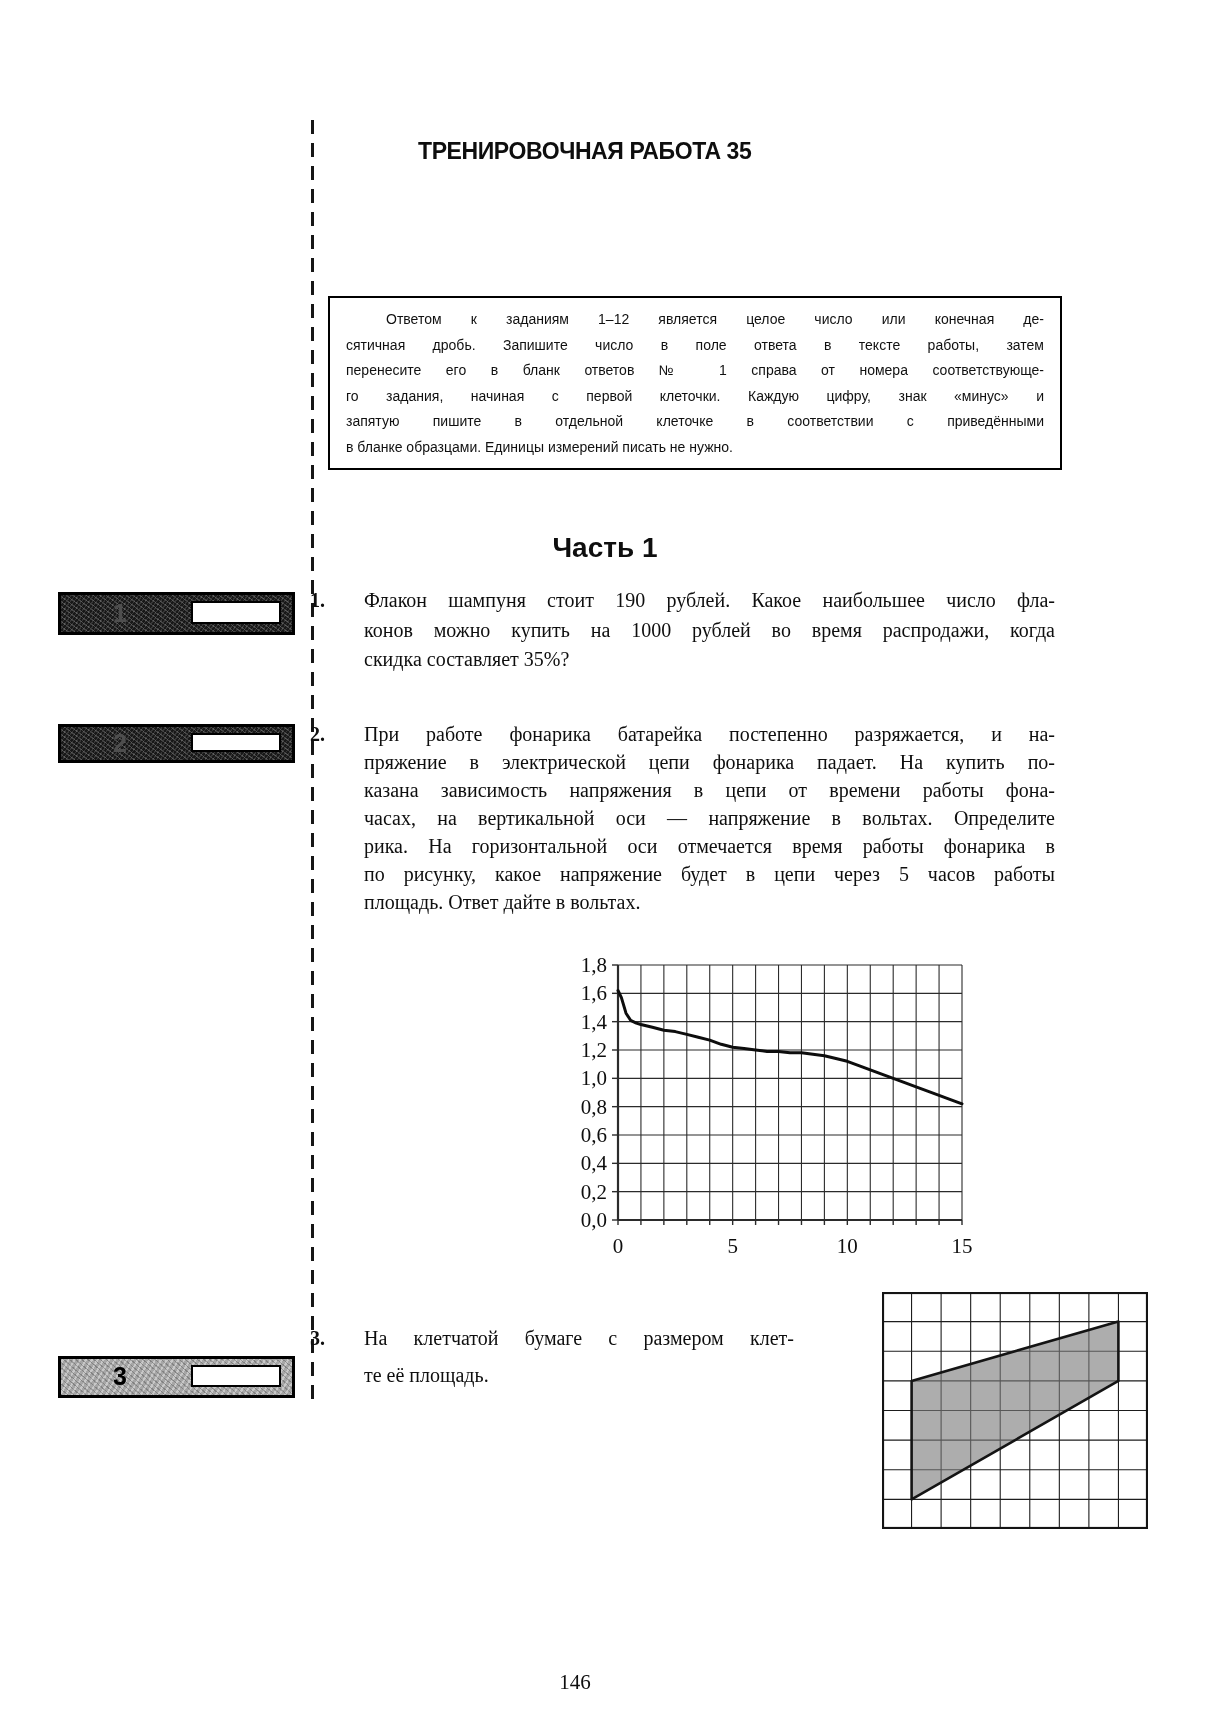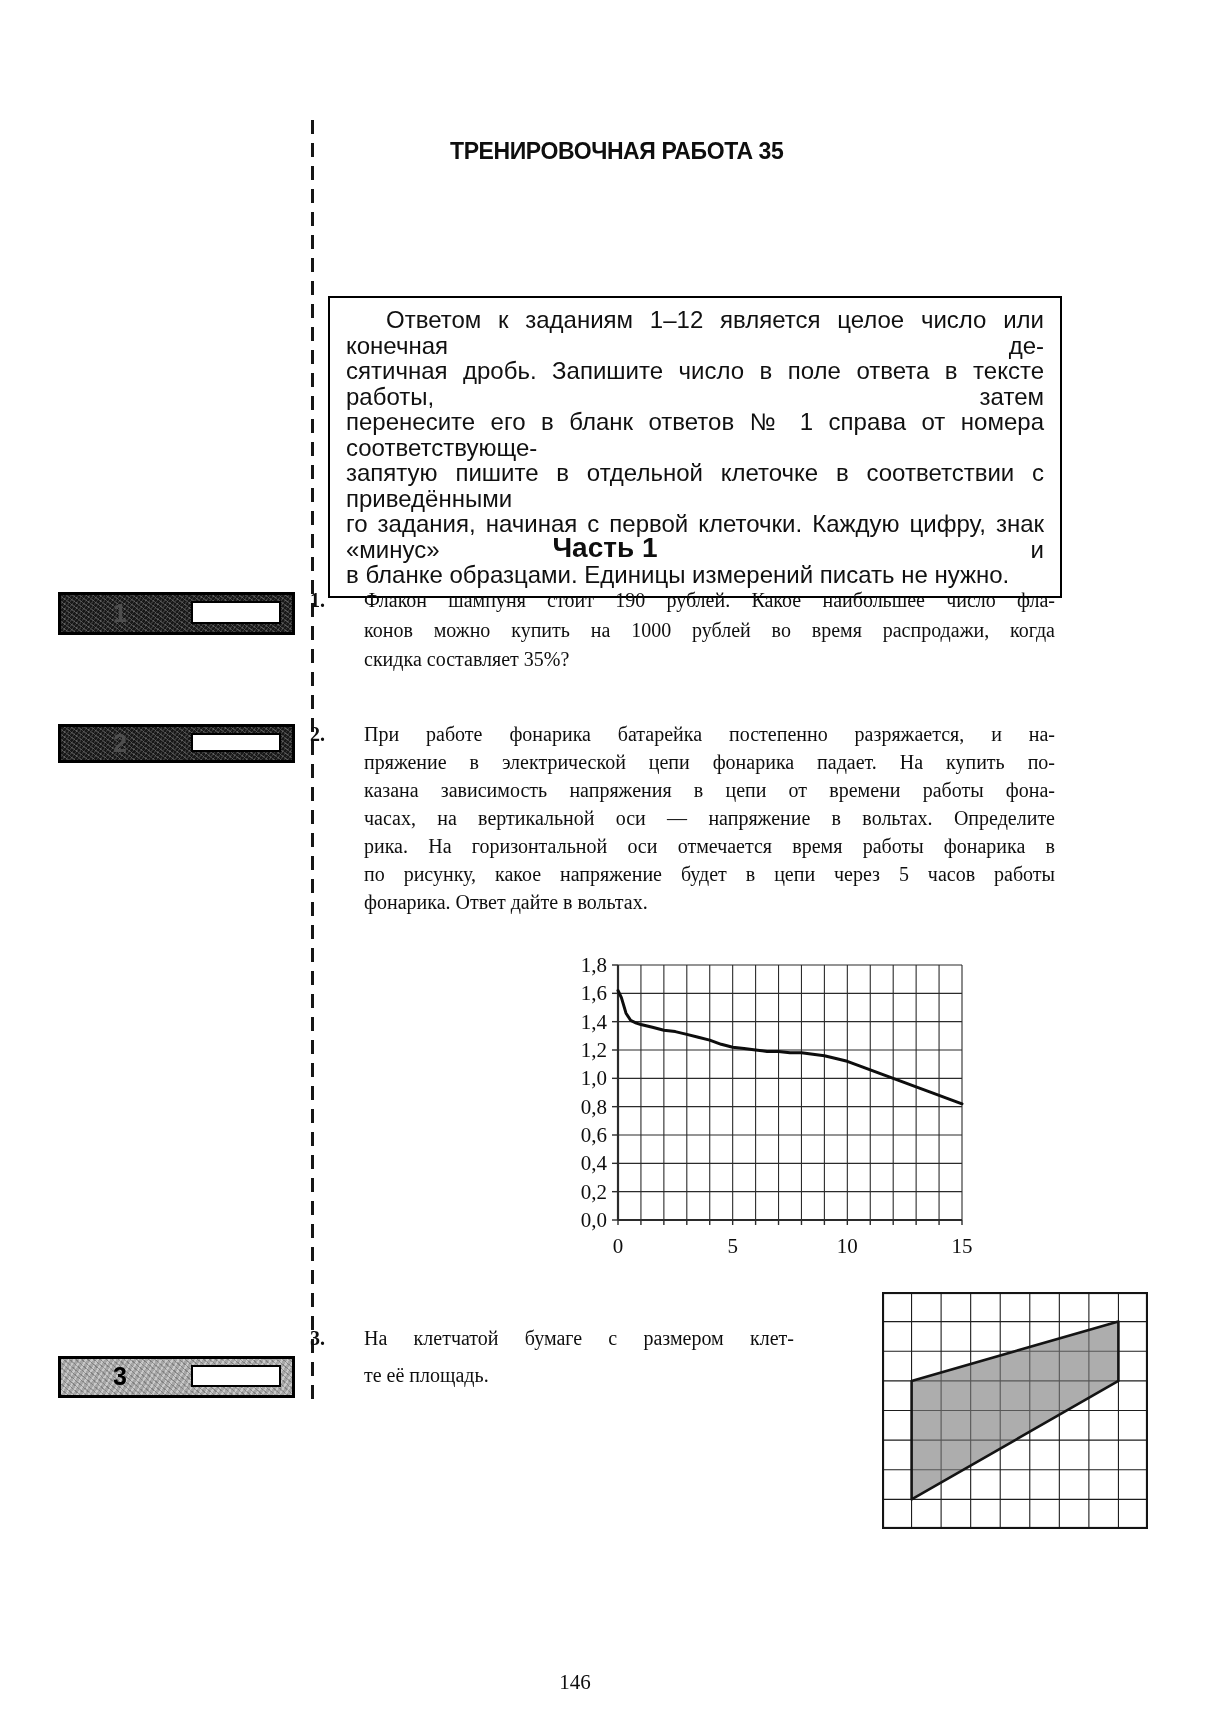--- a/index.html
+++ b/index.html
@@ -7,26 +7,26 @@
        font-family:"Liberation Serif", serif;color:#0e0e0e;overflow:hidden;}
   .abs{position:absolute;}
 
   
   .dash-line{left:311px;top:120px;width:2.5px;height:1285px;
     background:repeating-linear-gradient(180deg,#161616 0 14px,transparent 14px 23px);}
 
   
   .title{left:418px;top:138px;width:330px;text-align:center;
     font-family:"Liberation Sans",sans-serif;font-weight:bold;font-size:23px;
-    letter-spacing:-0.4px;white-space:nowrap;margin-left:32px;}
+    letter-spacing:-0.4px;white-space:nowrap;}
 
   
   .instr-box{left:328px;top:296px;width:698px;border:2px solid #000;
     padding:9px 16px 8px 16px;font-family:"Liberation Sans",sans-serif;
-    font-size:24px;line-height:25.5px;color:#101010;}
+    font-size:14px;line-height:25.5px;color:#101010;}
   .instr-box .pline:first-child{text-indent:40px;}
 
   .pline{text-align:justify;text-align-last:justify;}
   .pl-last{text-align-last:left;}
 
   
   .part{left:540px;top:532px;width:130px;text-align:center;
     font-family:"Liberation Sans",sans-serif;font-weight:bold;font-size:28px;white-space:nowrap;}
 
   
@@ -66,22 +66,22 @@
 <body>
 
 <div class="abs dash-line"></div>
 
 <div class="abs title">ТРЕНИРОВОЧНАЯ РАБОТА 35</div>
 
 <div class="abs instr-box">
   <div class="pline">Ответом к заданиям 1–12 является целое число или конечная де-</div>
   <div class="pline">сятичная дробь. Запишите число в поле ответа в тексте работы, затем</div>
   <div class="pline">перенесите его в бланк ответов № 1 справа от номера соответствующе-</div>
+  <div class="pline">го задания, начиная с первой клеточки. Каждую цифру, знак «минус» и</div>
   <div class="pline">запятую пишите в отдельной клеточке в соответствии с приведёнными</div>
-  <div class="pline">го задания, начиная с первой клеточки. Каждую цифру, знак «минус» и</div>
   <div class="pline pl-last">в бланке образцами. Единицы измерений писать не нужно.</div>
 </div>
 
 <div class="abs part">Часть 1</div>
 
 <div class="abs ansbox dark box1">
   <span class="ansnum">1</span>
   <div class="ansfield"></div>
 </div>
 <div class="abs ansbox dark box2">
@@ -101,21 +101,21 @@
 </div>
 
 <div class="abs ptext prob2">
   <div class="pnum">2.</div>
   <div class="pline">При работе фонарика батарейка постепенно разряжается, и на-</div>
   <div class="pline">пряжение в электрической цепи фонарика падает. На купить по-</div>
   <div class="pline">казана зависимость напряжения в цепи от времени работы фона-</div>
   <div class="pline">часах, на вертикальной оси — напряжение в вольтах. Определите</div>
   <div class="pline">рика. На горизонтальной оси отмечается время работы фонарика в</div>
   <div class="pline">по рисунку, какое напряжение будет в цепи через 5 часов работы</div>
-  <div class="pline pl-last">фонарика. Ответ дайте в вольтах.</div>
+  <div class="pline pl-last">площадь. Ответ дайте в вольтах.</div>
 </div>
 
 <svg id="chart" class="abs" style="left:535px;top:945px;" width="450" height="325" viewBox="0 0 450 325">
     <line x1="83" y1="20" x2="83" y2="275" stroke="#2b2b2b" stroke-width="2.2"></line>
     <line x1="83" y1="275" x2="83" y2="280" stroke="#2b2b2b" stroke-width="1.4"></line>
     <line x1="105.93333333333334" y1="20" x2="105.93333333333334" y2="275" stroke="#2b2b2b" stroke-width="1.1"></line>
     <line x1="105.93333333333334" y1="275" x2="105.93333333333334" y2="280" stroke="#2b2b2b" stroke-width="1.4"></line>
     <line x1="128.86666666666667" y1="20" x2="128.86666666666667" y2="275" stroke="#2b2b2b" stroke-width="1.1"></line>
     <line x1="128.86666666666667" y1="275" x2="128.86666666666667" y2="280" stroke="#2b2b2b" stroke-width="1.4"></line>
     <line x1="151.8" y1="20" x2="151.8" y2="275" stroke="#2b2b2b" stroke-width="1.1"></line>

